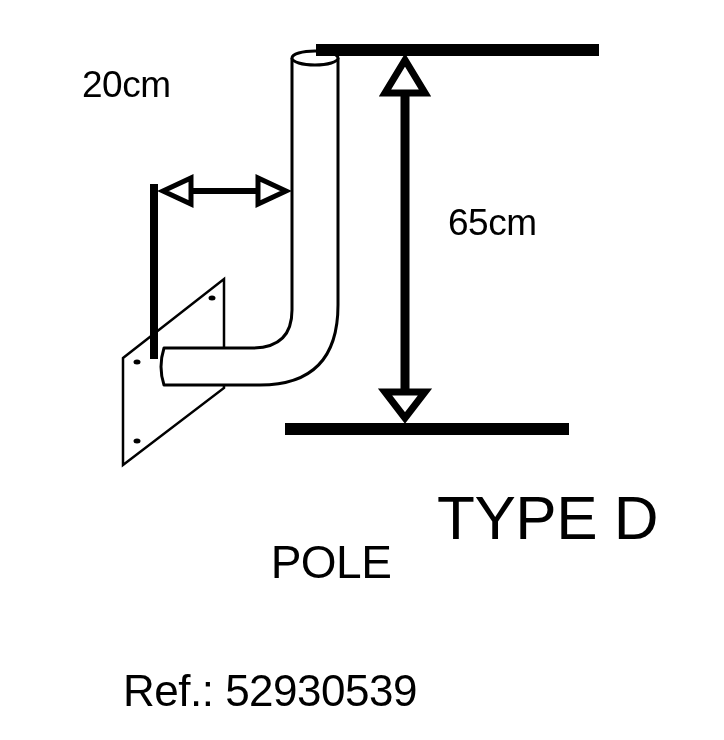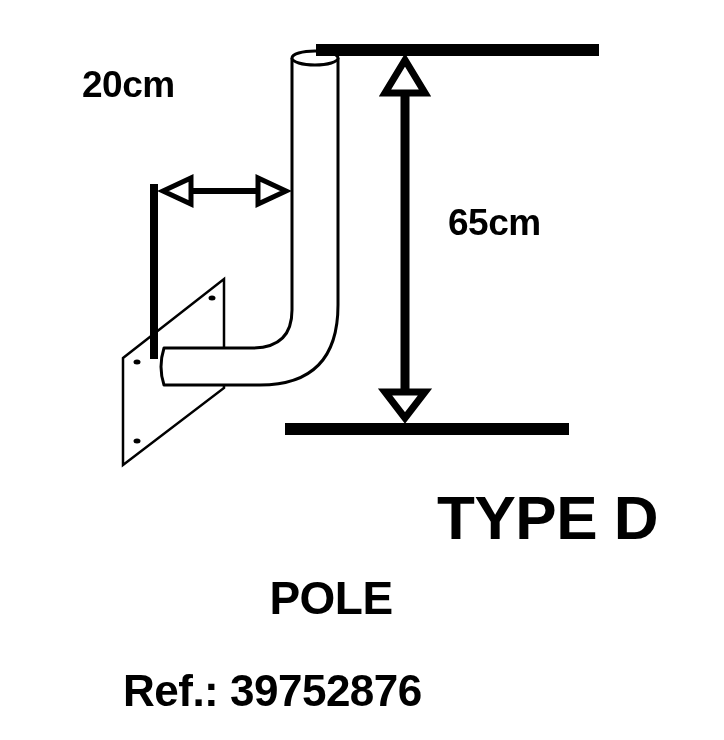--- a/index.html
+++ b/index.html
@@ -1,22 +1,22 @@
 <!DOCTYPE html>
 <html><head>
   <meta charset="utf-8">
   <style>
     html, body { margin: 0; padding: 0; background: #ffffff; }
     body { width: 724px; height: 740px; position: relative; overflow: hidden; font-family: "Liberation Sans", sans-serif; }
     svg.diagram { position: absolute; left: 0; top: 0; }
-    .label { position: absolute; font-family: "Liberation Sans", sans-serif; font-weight: bold; color: #000; white-space: nowrap; }
+    .label { position: absolute; font-family: "Liberation Sans", sans-serif; font-weight: normal; color: #000; white-space: nowrap; }
     #lbl-20 { left: 82px; top: 64px; font-size: 37px; letter-spacing: -0.5px; }
     #lbl-65 { left: 448px; top: 202px; font-size: 37px; letter-spacing: -0.5px; }
     #title1 { left: 0; width: 658px; text-align: right; top: 482px; font-size: 62px; letter-spacing: -0.5px; }
-    #title2 { left: 0; width: 662px; text-align: center; top: 535px; font-size: 46px; letter-spacing: -0.5px; margin-top: 36px; }
+    #title2 { left: 0; width: 662px; text-align: center; top: 535px; font-size: 46px; letter-spacing: -0.5px; }
     #ref { left: 123px; top: 666px; font-size: 44px; letter-spacing: -0.5px; }
   </style>
 </head>
 <body>
 
 <svg class="diagram" width="724" height="740" viewBox="0 0 724 740" xmlns="http://www.w3.org/2000/svg">
 
   <g>
     <polygon points="123,358 224,279 224,388 123,465" fill="#fff" stroke="#000" stroke-width="2.5"></polygon>
     <ellipse cx="212" cy="298" rx="3.5" ry="2.5" fill="#000"></ellipse>
@@ -42,13 +42,13 @@
     <line x1="405" y1="85" x2="405" y2="400" stroke="#000" stroke-width="9"></line>
     <polygon points="405,60 385,93 425,93" fill="#fff" stroke="#000" stroke-width="7" stroke-linejoin="miter"></polygon>
     <polygon points="405,418 385,392 425,392" fill="#fff" stroke="#000" stroke-width="7" stroke-linejoin="miter"></polygon>
   </g>
 </svg>
 
 <div class="label" id="lbl-20">20cm</div>
 <div class="label" id="lbl-65">65cm</div>
 <div class="label" id="title1">TYPE D</div>
 <div class="label" id="title2">POLE</div>
-<div class="label" id="ref">Ref.: 39752876</div>
+<div class="label" id="ref">Ref.: 52930539</div>
 
 </body></html>

